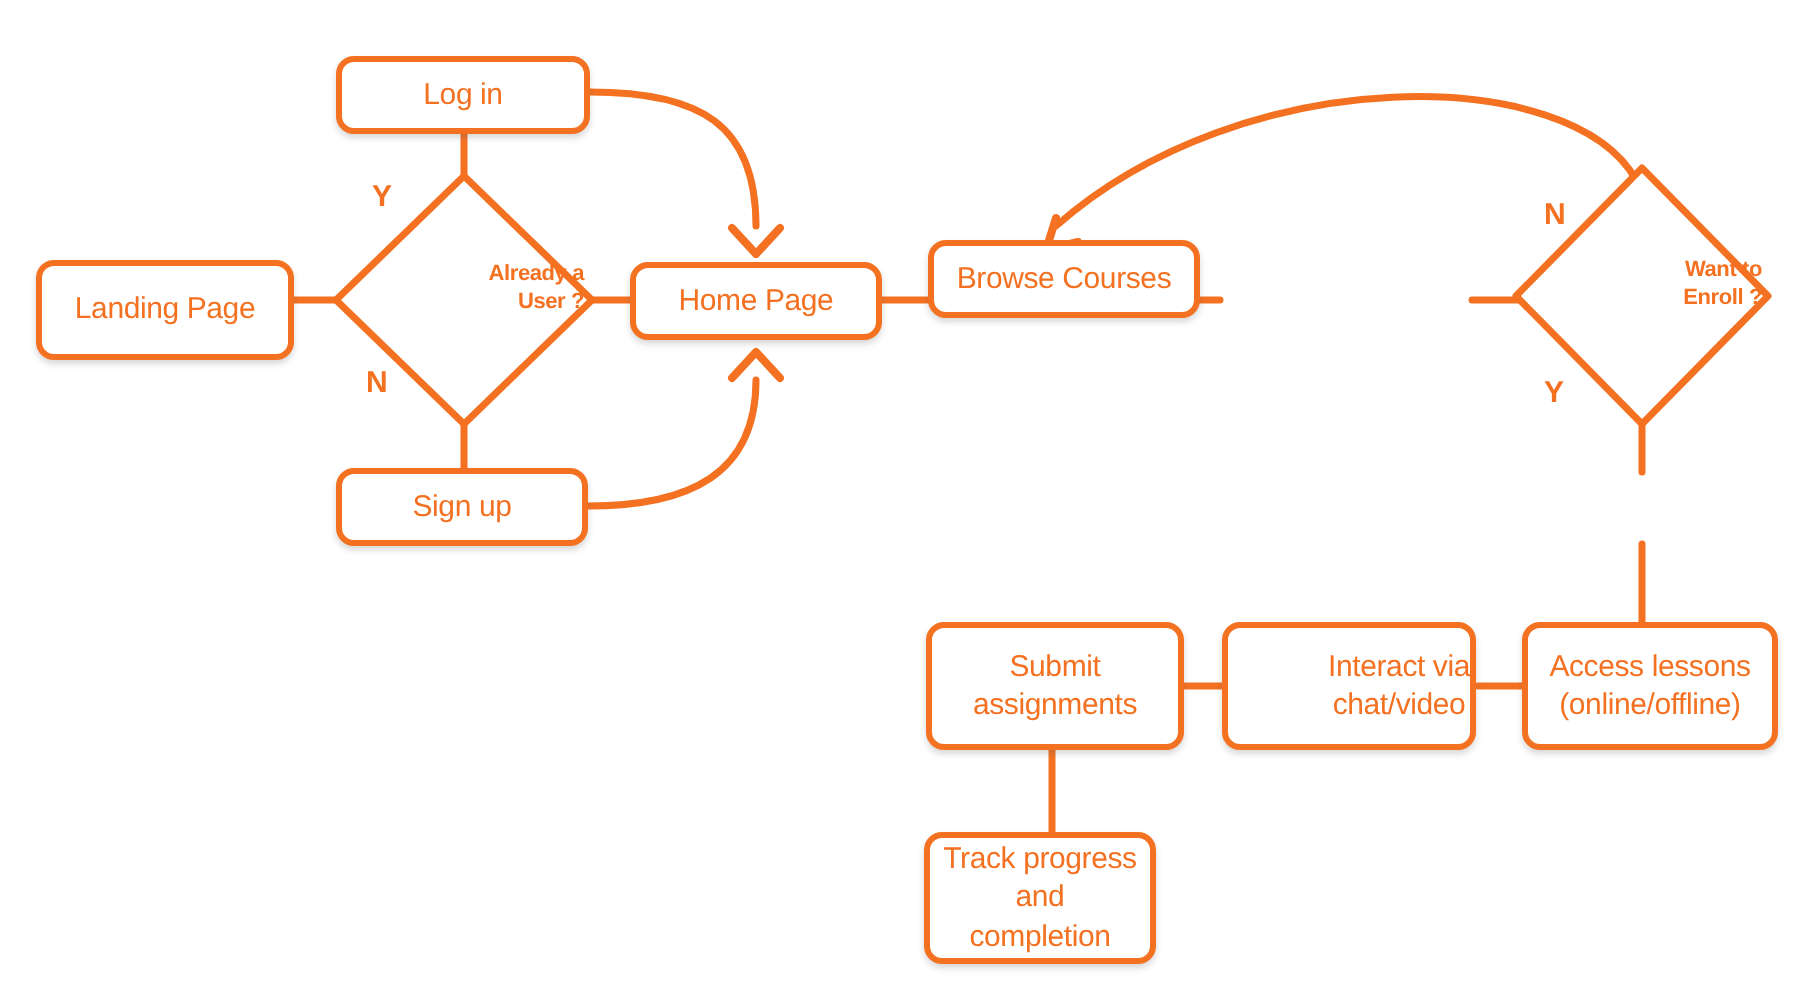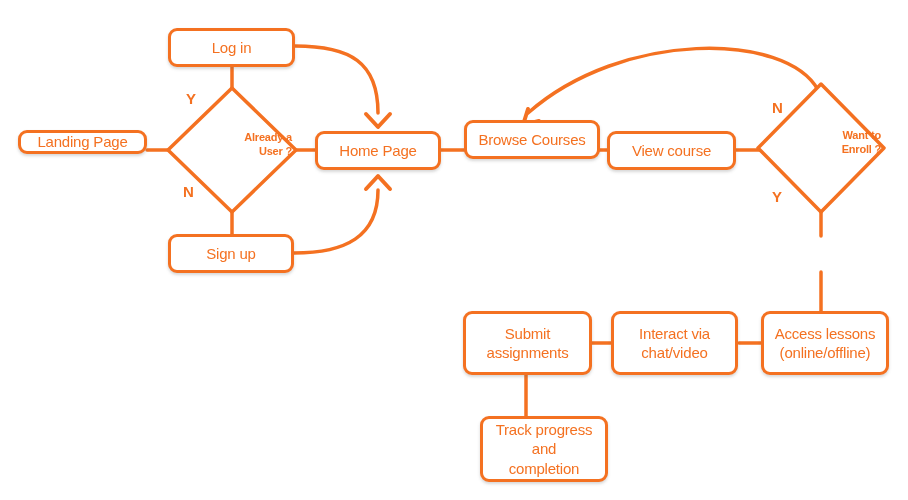--- a/index.html
+++ b/index.html
@@ -103,61 +103,58 @@
     <path class="conn" d="M294 253 C345 253 378 237 378 190"></path>
     <path class="arrowhead" d="M366 189 L378 176 L390 189"></path>
 
     <path class="conn" d="M818 90 C786 32 622 30 528 113"></path>
     <path class="arrowhead" d="M539 121 L523 125 L528 109"></path>
 
     <polygon class="diamond" points="232,88 296,150 232,212 168,150"></polygon>
     <polygon class="diamond" points="821,84 884,148 821,212 758,148"></polygon>
   </svg>
 
-  <div class="node single" style="left:18px; top:130px; width:129px; height:24px;">
+  <div class="node single" style="left:18px; top:130px; width:129px; height:50px;">
     <span class="lbl">Landing Page</span>
   </div>
 
   <div class="node single" style="left:168px; top:28px; width:127px; height:39px;">
     <span class="lbl">Log in</span>
   </div>
 
   <div class="node single" style="left:168px; top:234px; width:126px; height:39px;">
     <span class="lbl">Sign up</span>
   </div>
 
   <div class="node single" style="left:315px; top:131px; width:126px; height:39px;">
     <span class="lbl">Home Page</span>
   </div>
 
   <div class="node single" style="left:464px; top:120px; width:136px; height:39px;">
     <span class="lbl">Browse Courses</span>
   </div>
 
-  <div class="node single" style="left:607px; top:131px; width:129px; height:39px;">
-    <span class="lbl">View course</span>
-  </div>
 
 
   <div class="node" style="left:761px; top:311px; width:128px; height:64px;justify-content:center;">
     <span class="lbl">Access lessons
 (online/offline)</span>
   </div>
 
-  <div class="node" style="left:611px; top:311px; width:127px; height:64px;">
+  <div class="node" style="left:611px; top:311px; width:127px; height:64px;justify-content:flex-end;">
     <span class="lbl">Interact via
 chat/video</span>
   </div>
 
   <div class="node" style="left:463px; top:311px; width:129px; height:64px;align-items:center;">
     <span class="lbl">Submit
 assignments</span>
   </div>
 
-  <div class="node" style="left:480px; top:416px; width:128px; height:66px;">
+  <div class="node" style="left:462px; top:416px; width:116px; height:66px;">
     <span class="lbl">Track progress
 and
 completion</span>
   </div>
 
   <div class="dtext" style="left:172px; top:130px; width:120px;">Already a
 User ?</div>
   <div class="dtext" style="left:761px; top:128px; width:120px;">Want to
 Enroll ?</div>
 

